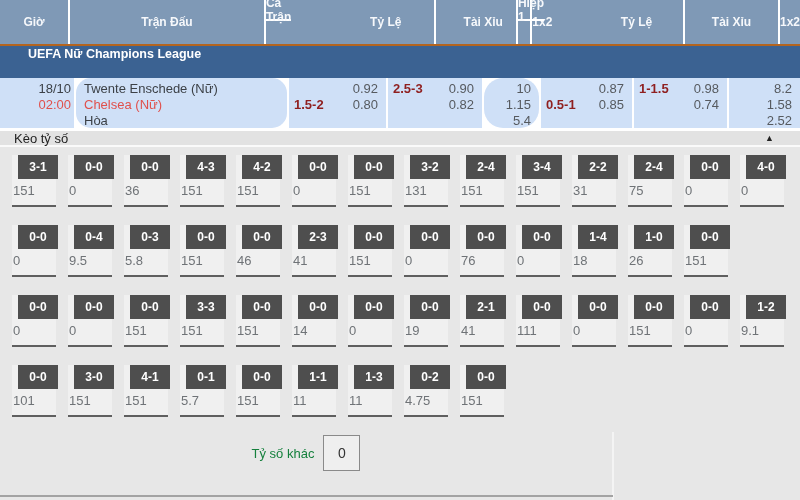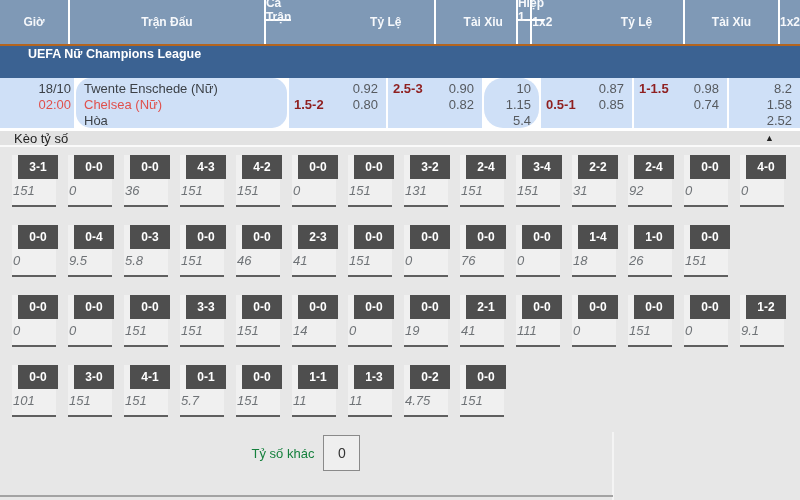--- a/index.html
+++ b/index.html
@@ -42,21 +42,21 @@
   .sec-hdr { height:16px; background:#e2e2e2; border-bottom:2px solid #fafafa; font-size:13px; color:#222;
              display:flex; align-items:center; padding:0 26px 0 14px; }
   .sec-title { flex:1; }
   .caret { font-size:9px; color:#222; }
 
   #score-grid { padding:8px 0 0 12px; }
   .score-row { display:flex; gap:12px; margin-bottom:18px; }
   .score-cell { width:44px; height:52px; background:#f0f0f0; border-bottom:2px solid #5f5f5f; }
   .score-box { width:40px; height:24px; background:#4e4e4e; color:#fff; font-weight:bold; font-size:12px;
                display:flex; align-items:center; justify-content:center;margin-left:6px; }
-  .score-val { margin-top:4px; font-size:13px; color:#6f7377; padding-left:1px;font-style:italic; }
+  .score-val { margin-top:4px; font-size:13px; color:#6f7377; padding-left:1px; }
 
   .other-row { width:612px; display:flex; align-items:center; justify-content:center; gap:9px; margin-top:6px; }
   .other-label { font-size:13px; color:#15803d; }
   .other-box { width:37px; height:36px; border:1px solid #8a8a8a; background:#efefef; display:flex;
                align-items:center; justify-content:center; font-size:14px; color:#333; }
 
   .v-split { position:absolute; left:612px; top:432px; width:2px; height:68px; background:#f4f4f4; }
   .bottom-line { position:absolute; left:0; top:495px; width:613px; height:2px; background:#a3a3a3; }
 </style>
 </head>
@@ -205,21 +205,21 @@
         <div class="score-cell">
           <div class="score-box">3-4</div>
           <div class="score-val">151</div>
         </div>
         <div class="score-cell">
           <div class="score-box">2-2</div>
           <div class="score-val">31</div>
         </div>
         <div class="score-cell">
           <div class="score-box">2-4</div>
-          <div class="score-val">92</div>
+          <div class="score-val">75</div>
         </div>
         <div class="score-cell">
           <div class="score-box">0-0</div>
           <div class="score-val">0</div>
         </div>
         <div class="score-cell">
           <div class="score-box">4-0</div>
           <div class="score-val">0</div>
         </div>
       </div>

